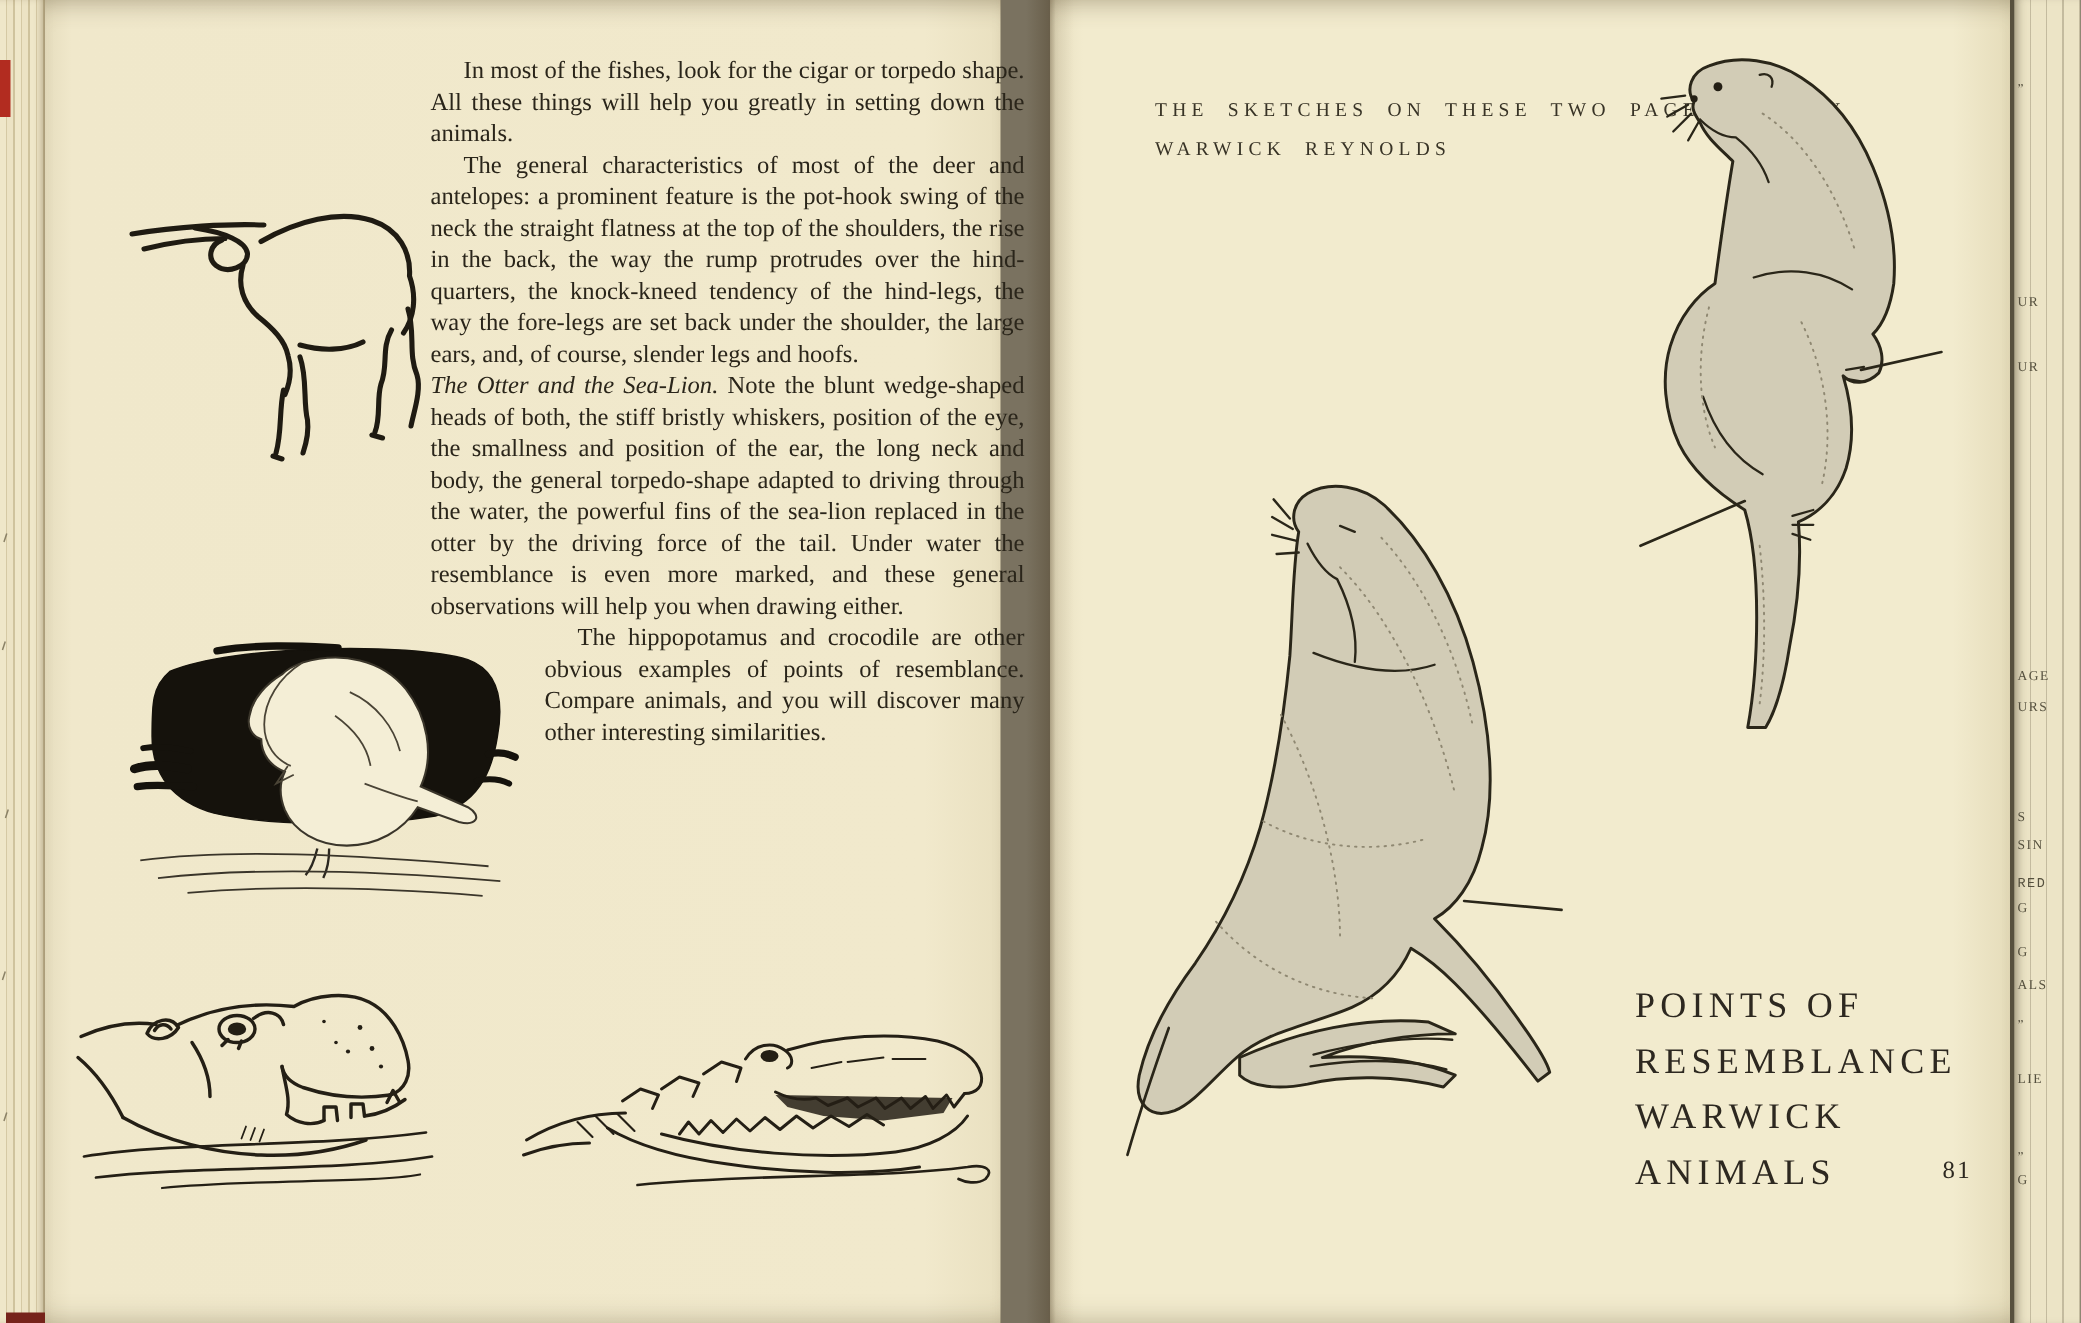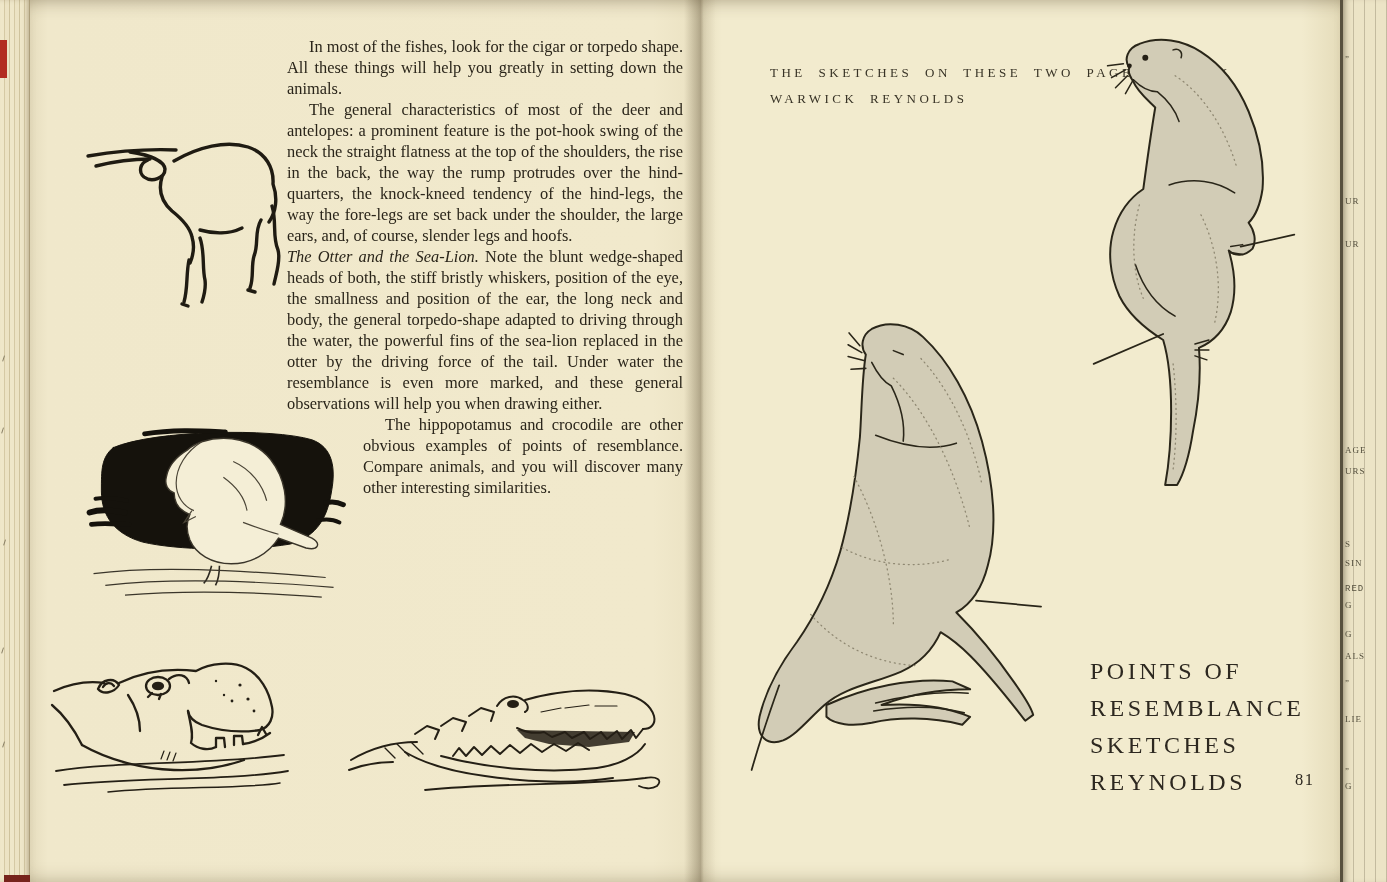--- a/index.html
+++ b/index.html
@@ -1,21 +1,21 @@
 <!DOCTYPE html>
 <html><head>
 <meta charset="utf-8">
 <style>
   html,body{margin:0;padding:0;background:#6d6552;}
   .stage{position:relative;width:1387px;height:882px;overflow:hidden;background:#7a7260;
          font-family:"Liberation Serif",serif;}
   .page{position:absolute;top:0;height:882px;}
   .page-left{left:30px;width:637px;
     background:linear-gradient(90deg,#e6ddbe 0,#f0e8cb 18px,#f1e9cc 92%,#e9e0c0 100%);
-    box-shadow:inset 0 14px 18px -14px rgba(80,65,35,.45), inset 0 -14px 18px -14px rgba(80,65,35,.35);padding-left:40px;}
+    box-shadow:inset 0 14px 18px -14px rgba(80,65,35,.45), inset 0 -14px 18px -14px rgba(80,65,35,.35);}
   .page-right{left:700px;width:640px;
     background:linear-gradient(90deg,#e7debf 0,#f2ebce 22px,#f2ebce 94%,#e5dcba 100%);
     box-shadow:inset 0 14px 18px -14px rgba(80,65,35,.45), inset 0 -14px 18px -14px rgba(80,65,35,.35);}
   .gutter{position:absolute;left:684px;top:0;width:32px;height:882px;pointer-events:none;
     background:linear-gradient(90deg,rgba(70,55,30,0) 0,rgba(70,55,30,.28) 42%,rgba(70,55,30,.34) 50%,rgba(70,55,30,.10) 62%,rgba(70,55,30,0) 100%);}
   
   .edge-left{position:absolute;left:0;top:0;width:30px;height:882px;
     background:repeating-linear-gradient(90deg,#efe7c9 0 4px,#d5c9a4 4px 5px,#ece3c4 5px 9px,#cfc39d 9px 10px);
     box-shadow:inset -4px 0 6px -3px rgba(90,70,40,.5);}
   .red-mark{position:absolute;left:0;top:40px;width:7px;height:38px;}
@@ -232,22 +232,22 @@
       </g>
       <g fill="none" stroke="#2a2619" stroke-width="1.8">
         <path d="M158,212 L212,200"></path>
         <path d="M10,330 L80,300"></path>
       </g>
     </svg>
 
     <div class="plate-title">
       <div>POINTS OF</div>
       <div>RESEMBLANCE</div>
-      <div>SKETCHES</div>
-      <div>REYNOLDS</div>
+      <div>WARWICK</div>
+      <div>ANIMALS</div>
     </div>
 
     <div class="pagenum">81</div>
   </div>
 
   <div class="gutter"></div>
 
   <div class="edge-right">
     <div class="lines"></div>
     <span class="frag" style="top:54px;">”</span>

